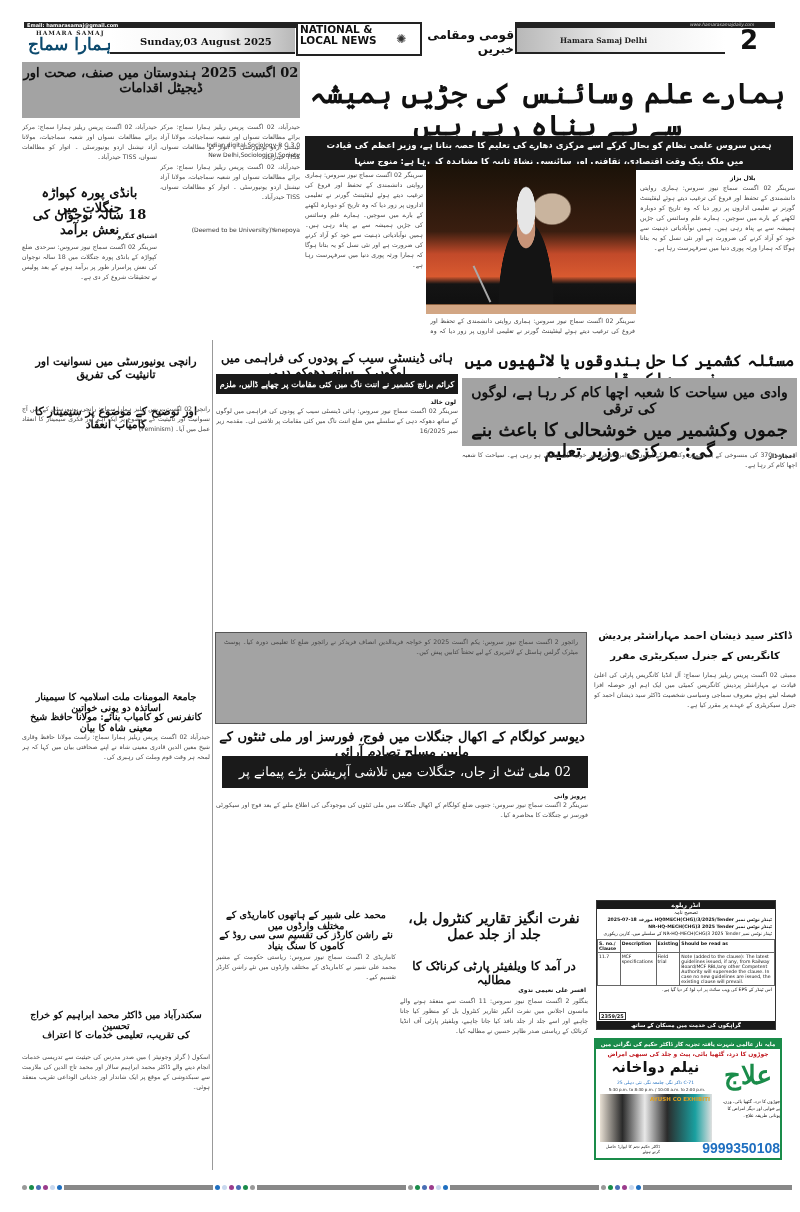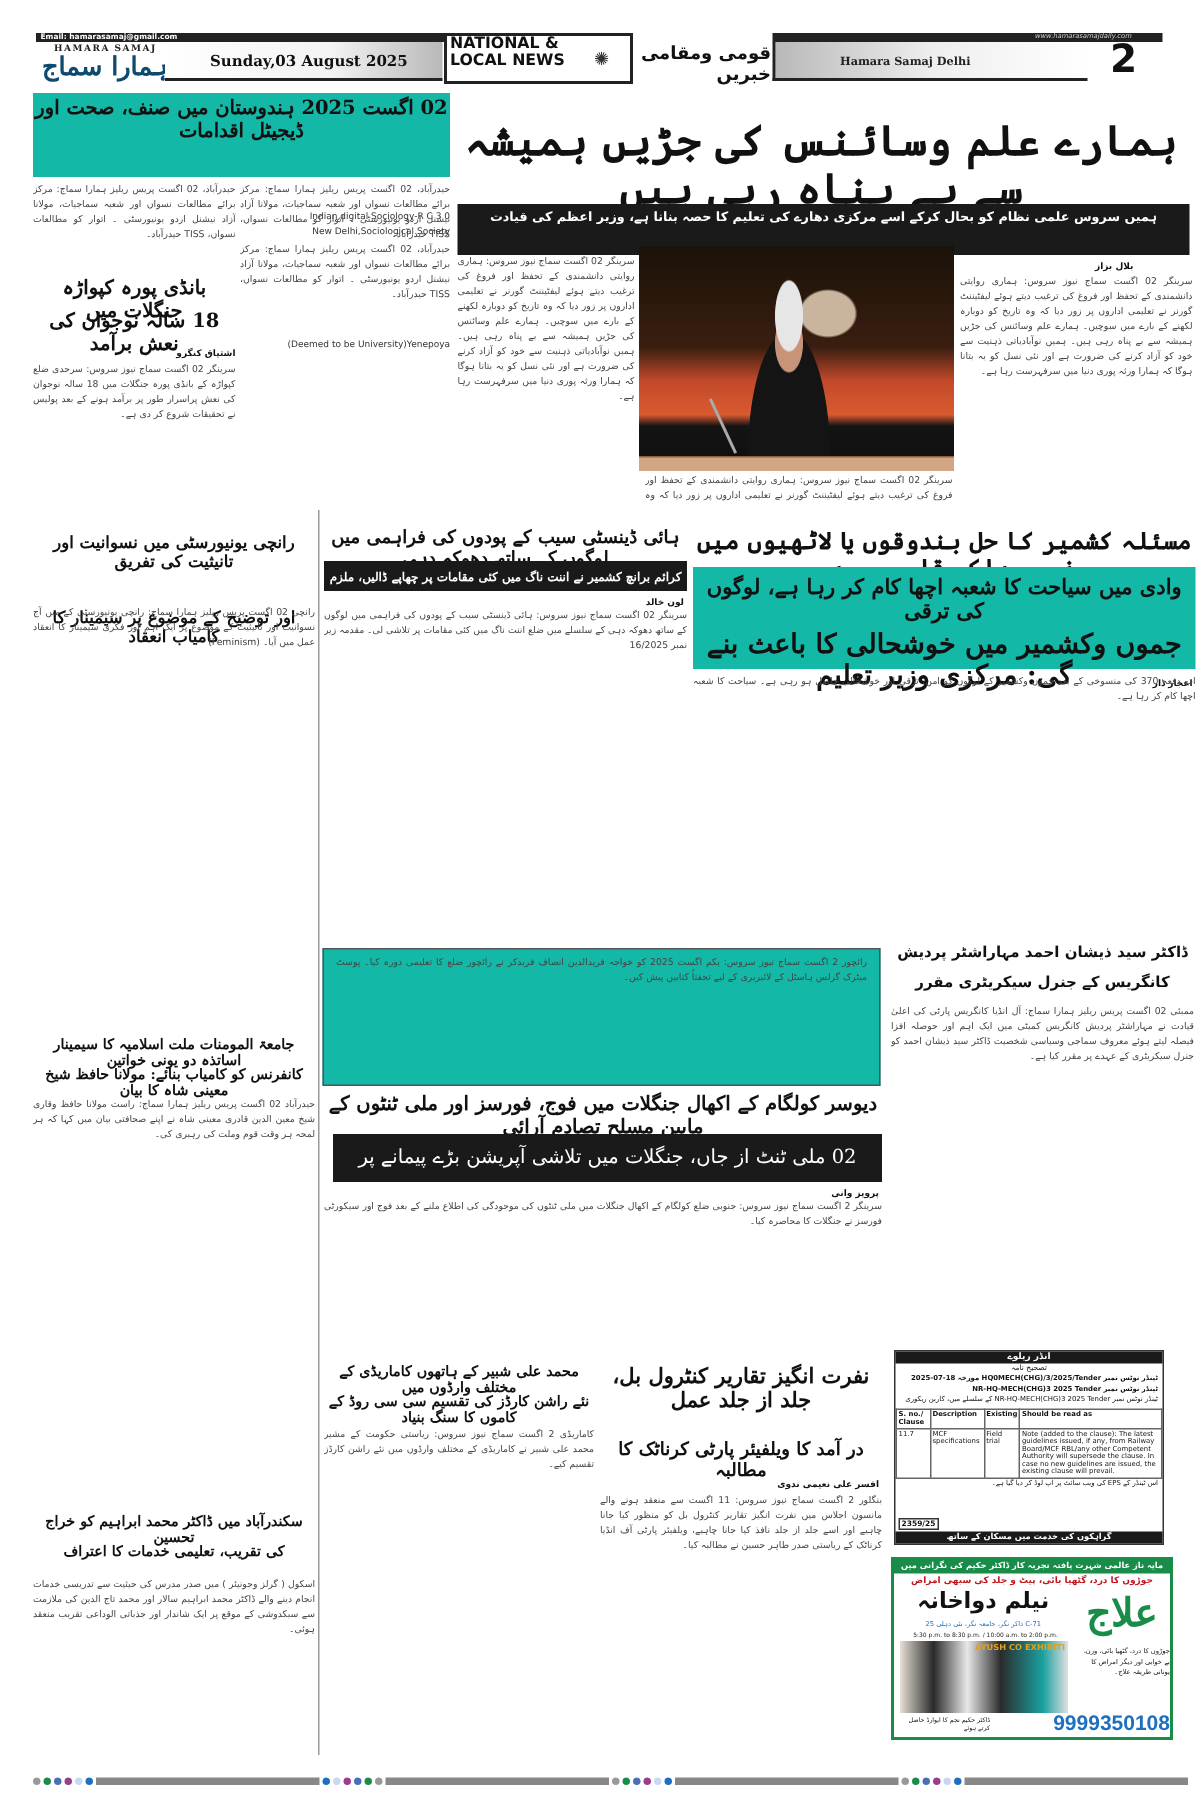--- a/index.html
+++ b/index.html
@@ -17,21 +17,21 @@
   .nat-box { left: 296px; top: 22px; width: 126px; height: 34px; border: 2px solid #222; background: #fff; }
   .nat-text { left: 300px; top: 24px; font-size: 10.5px; font-weight: bold; line-height: 11px; color: #111; font-family: "DejaVu Sans", sans-serif; }
   .gear { left: 396px; top: 32px; font-size: 12px; color: #333; }
   .nat-ur { left: 404px; top: 28px; width: 110px; font-size: 12px; font-weight: bold; color: #111; }
   .delhi-box { left: 515px; top: 28px; width: 210px; height: 26px; background: linear-gradient(90deg, #b8b8b8 0%, #eee 50%, #fff 100%); border-left: 2px solid #222; border-bottom: 2px solid #222; }
   .delhi { left: 560px; top: 36px; font-size: 7.5px; font-weight: bold; color: #222; font-family: "DejaVu Serif", serif; }
   .web { left: 690px; top: 22px; font-size: 4.5px; color: #ccc; font-style: italic; }
   .topbar-right { left: 515px; top: 22px; width: 260px; height: 6px; background: #222; }
   .pageno { left: 740px; top: 26px; font-size: 26px; font-weight: bold; color: #111; font-family: "DejaVu Sans", sans-serif; line-height: 28px; }
 
-  .gray-box { background: #14b8a6; }
+  .gray-box { background: #a3a3a3; }
   .black-box { background: #1a1a1a; color: #fff; }
   .border-box { border: 1px solid #555; }
   .photo { background: radial-gradient(ellipse at 60% 30%, #c9b49e 0 10%, transparent 11%), linear-gradient(180deg, #1a1208 0%, #3a1e10 45%, #c24a2a 60%, #d95a30 75%, #141414 80%, #0e0e0e 100%); overflow: hidden; }
   .photo-figure { left: 60px; top: 18px; width: 80px; height: 130px; background: radial-gradient(ellipse at 50% 22%, #e6e6e6 0 16%, transparent 17%), radial-gradient(ellipse at 50% 36%, #c89478 0 16%, transparent 17%), radial-gradient(ellipse at 50% 95%, #141414 0 48%, transparent 49%); }
   .podium { left: 0; bottom: 0; width: 100%; height: 10px; background: #d2a684; border-top: 1px solid #8a6040; }
   .mic { left: 55px; top: 100px; width: 2px; height: 40px; background: #aaa; transform: rotate(-25deg); }
   .dots { height: 6px; display: flex; align-items: center; gap: 2px; }
   .dot { width: 5px; height: 5px; border-radius: 50%; }
   .bar { height: 5px; background: #888; flex: 1; }
   .ad-green { background: #1a8c4a; color: #fff; }
@@ -58,20 +58,21 @@
 <div class="abs nat-ur urdu">قومی ومقامی خبریں</div>
 <div class="abs topbar-right"></div>
 <div class="abs delhi-box"></div>
 <div class="abs delhi">Hamara Samaj Delhi</div>
 <div class="abs web">www.hamarasamajdaily.com</div>
 <div class="abs pageno">2</div>
 
 <div class="abs head-urdu" style="left:300px; top:78px; width:495px; font-size:28px;">ہمارے علم وسائنس کی جڑیں ہمیشہ سے بے پناہ رہی ہیں</div>
 <div class="abs black-box" style="left:305px; top:136px; width:488px; height:34px;">
   <div class="urdu" style="font-size:8.5px; font-weight:bold; text-align:center; line-height:16px; padding-top:1px;">ہمیں سروس علمی نظام کو بحال کرکے اسے مرکزی دھارے کی تعلیم کا حصہ بنانا ہے، وزیر اعظم کی قیادت</div>
+  <div class="urdu" style="font-size:8.5px; font-weight:bold; text-align:center; line-height:16px;">میں ملک بیک وقت اقتصادی، ثقافتی اور سائنسی نشاۃ ثانیہ کا مشاہدہ کر رہا ہے: منوج سنہا</div>
 </div>
 <div class="abs urdu" style="left:730px; top:174px; font-size:6px; font-weight:bold;">بلال بزاز</div>
 <div class="abs body-text" style="left:640px; top:183px; width:155px; height:140px;">سرینگر 02 اگست سماج نیوز سروس: ہماری روایتی دانشمندی کے تحفظ اور فروغ کی ترغیب دیتے ہوئے لیفٹیننٹ گورنر نے تعلیمی اداروں پر زور دیا کہ وہ تاریخ کو دوبارہ لکھنے کے بارے میں سوچیں۔ ہمارے علم وسائنس کی جڑیں ہمیشہ سے بے پناہ رہی ہیں۔ ہمیں نوآبادیاتی ذہنیت سے خود کو آزاد کرنے کی ضرورت ہے اور نئی نسل کو یہ بتانا ہوگا کہ ہمارا ورثہ پوری دنیا میں سرفہرست رہا ہے۔</div>
 <div class="abs photo" style="left:426px; top:164px; width:210px; height:150px;">
   <div class="abs photo-figure"></div>
   <div class="abs mic"></div>
   <div class="abs podium"></div>
 </div>
 <div class="abs body-text" style="left:430px; top:316px; width:205px; height:20px;">سرینگر 02 اگست سماج نیوز سروس: ہماری روایتی دانشمندی کے تحفظ اور فروغ کی ترغیب دیتے ہوئے لیفٹیننٹ گورنر نے تعلیمی اداروں پر زور دیا کہ وہ تاریخ کو دوبارہ لکھنے کے بارے میں سوچیں۔ ہمارے علم وسائنس کی جڑیں ہمیشہ سے بے پناہ رہی ہیں۔ ہمیں نوآبادیاتی ذہنیت سے خود کو آزاد کرنے کی ضرورت ہے اور نئی نسل کو یہ بتانا ہوگا کہ ہمارا ورثہ پوری دنیا میں سرفہرست رہا ہے۔</div>
 <div class="abs body-text" style="left:305px; top:170px; width:118px; height:165px;">سرینگر 02 اگست سماج نیوز سروس: ہماری روایتی دانشمندی کے تحفظ اور فروغ کی ترغیب دیتے ہوئے لیفٹیننٹ گورنر نے تعلیمی اداروں پر زور دیا کہ وہ تاریخ کو دوبارہ لکھنے کے بارے میں سوچیں۔ ہمارے علم وسائنس کی جڑیں ہمیشہ سے بے پناہ رہی ہیں۔ ہمیں نوآبادیاتی ذہنیت سے خود کو آزاد کرنے کی ضرورت ہے اور نئی نسل کو یہ بتانا ہوگا کہ ہمارا ورثہ پوری دنیا میں سرفہرست رہا ہے۔</div>

